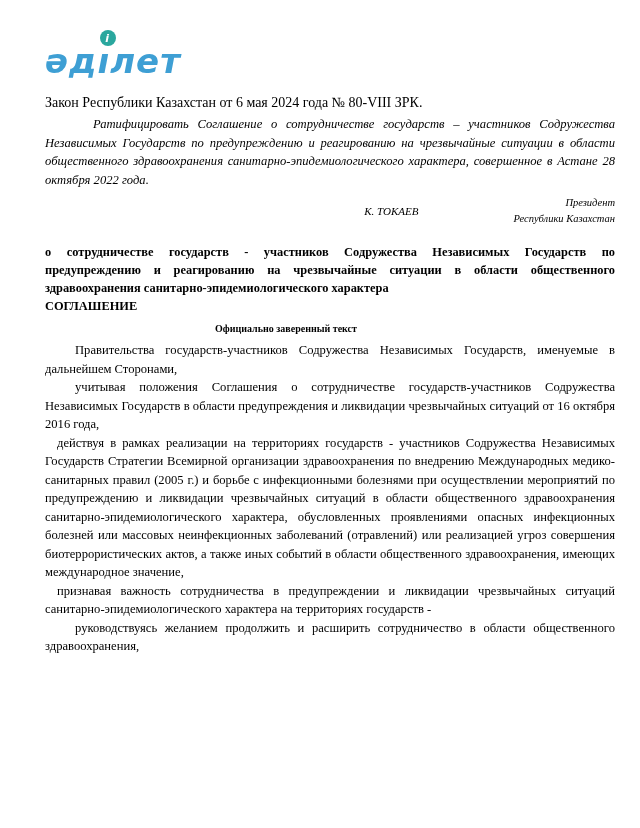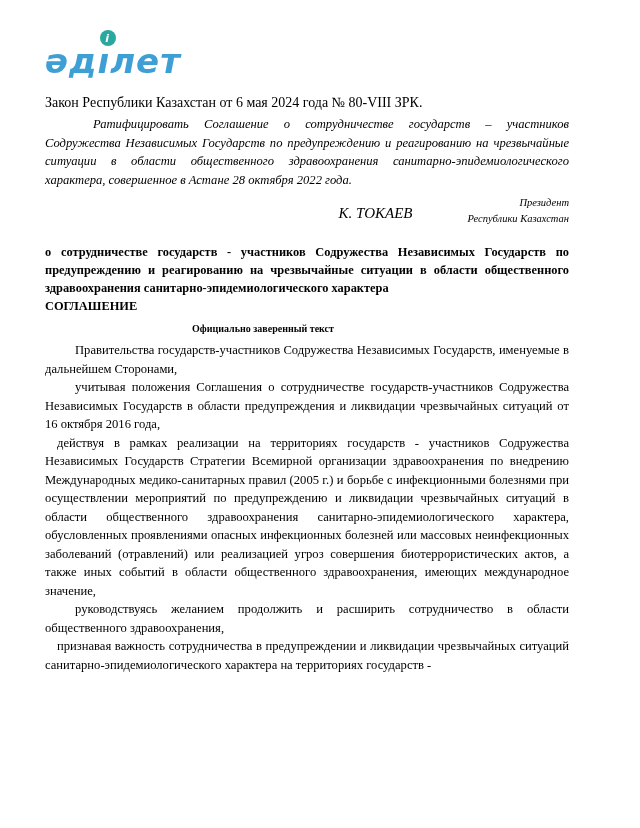--- a/index.html
+++ b/index.html
@@ -4,21 +4,21 @@
 <style>
   * { margin: 0; padding: 0; box-sizing: border-box; }
   html, body {
     width: 640px; height: 828px;
     background: #ffffff;
     font-family: "Liberation Serif", serif;
     color: #000000;
   }
   .page {
     width: 640px; height: 828px;
-    padding: 30px 71px 10px 45px;
+    padding: 30px 25px 10px 45px;
     overflow: hidden;
     background: #ffffff;
   }
 
   
   .logo {
     display: flex;
     align-items: flex-end;
     height: 48px;
     margin-bottom: 16px;
@@ -80,21 +80,21 @@
     font-size: 10.5px;
     line-height: 16px;
     padding-left: 10px;
     text-align: right;
   }
   .sig-right {
     position: absolute;
     left: 56%;
     top: 10px;
     font-style: italic;
-    font-size: 15px;
+    font-size: 11px;
   }
 
   .agreement-title {
     font-size: 12.4px;
     font-weight: bold;
     line-height: 18px;
     text-align: justify;
     margin-bottom: 8px;
   }
   .certified {
@@ -137,16 +137,16 @@
   <div class="agreement-title">
     <div>о сотрудничестве государств - участников Содружества Независимых Государств по предупреждению и реагированию на чрезвычайные ситуации в области общественного здравоохранения санитарно-эпидемиологического характера</div>
     <div>СОГЛАШЕНИЕ</div>
   </div>
 
   <p class="certified">Официально заверенный текст</p>
 
   <p class="body-p indent-md">Правительства государств-участников Содружества Независимых Государств, именуемые в дальнейшем Сторонами,</p>
   <p class="body-p indent-md">учитывая положения Соглашения о сотрудничестве государств-участников Содружества Независимых Государств в области предупреждения и ликвидации чрезвычайных ситуаций от 16 октября 2016 года,</p>
   <p class="body-p indent-sm">действуя в рамках реализации на территориях государств - участников Содружества Независимых Государств Стратегии Всемирной организации здравоохранения по внедрению Международных медико-санитарных правил (2005 г.) и борьбе с инфекционными болезнями при осуществлении мероприятий по предупреждению и ликвидации чрезвычайных ситуаций в области общественного здравоохранения санитарно-эпидемиологического характера, обусловленных проявлениями опасных инфекционных болезней или массовых неинфекционных заболеваний (отравлений) или реализацией угроз совершения биотеррористических актов, а также иных событий в области общественного здравоохранения, имеющих международное значение,</p>
+  <p class="body-p indent-sm">признавая важность сотрудничества в предупреждении и ликвидации чрезвычайных ситуаций санитарно-эпидемиологического характера на территориях государств -</p>
   <p class="body-p indent-md">руководствуясь желанием продолжить и расширить сотрудничество в области общественного здравоохранения,</p>
-  <p class="body-p indent-sm">признавая важность сотрудничества в предупреждении и ликвидации чрезвычайных ситуаций санитарно-эпидемиологического характера на территориях государств -</p>
 
 </div>
 
 </body></html>

